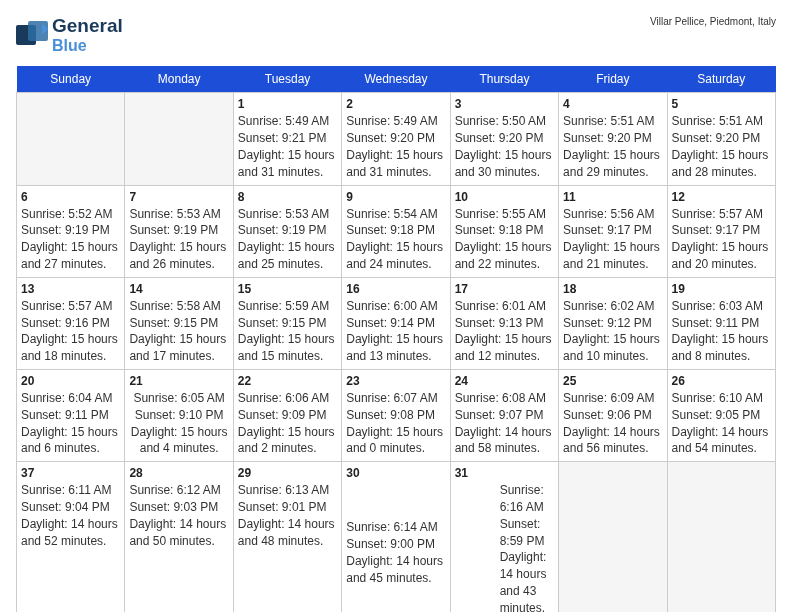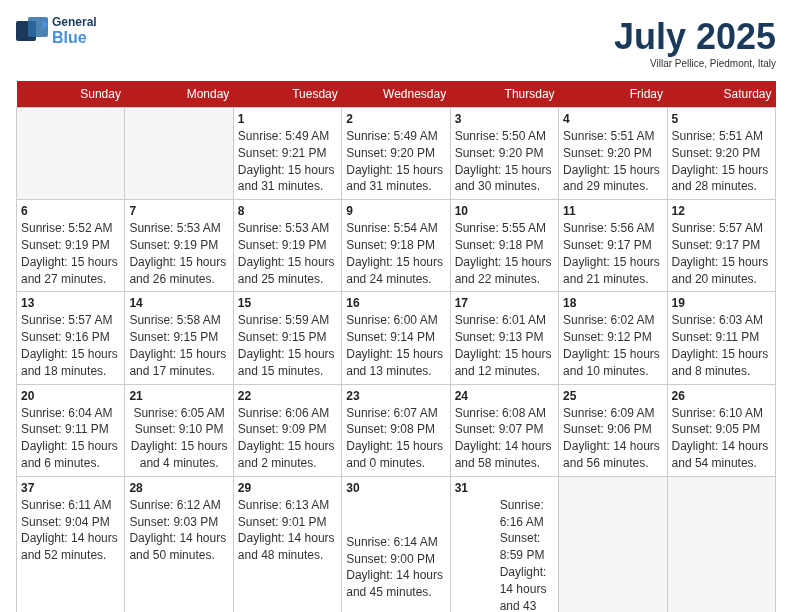--- a/index.html
+++ b/index.html
@@ -32,24 +32,24 @@
     .location {
       font-size: 10px;
       color: #333;
     }
     table {
       width: 100%;
       border-collapse: collapse;
       font-size: 11px;
     }
     th {
-      background-color: #b91c1c;
+      background-color: #1d4ed8;
       color: #fff;
       padding: 6px 4px;
-      text-align: right;
+      text-align: center;
       font-size: 12px;
       font-weight: normal;
     }
     td {
       border: 1px solid #ccc;
       vertical-align: top;
       padding: 4px 4px;
       width: calc(100% / 7);
       min-height: 80px;
       background: #fff;
@@ -78,27 +78,26 @@
 
 <div class="header">
   <div class="logo">
     <div style="display:flex;align-items:center;">
       <svg width="32" height="28" viewBox="0 0 32 28">
         <rect x="0" y="4" width="20" height="20" rx="2" fill="#1a3a5c"></rect>
         <rect x="12" y="0" width="20" height="20" rx="2" fill="#2e6da4" opacity="0.85"></rect>
         <polygon points="26,2 32,8 26,14" fill="#4a90d9"></polygon>
       </svg>
       <div style="margin-left:4px;">
-        <div style="font-size:12px;font-weight:bold;color:#1a3a5c;line-height:1.1;">General</div>
+        <div style="font-size:19px;font-weight:bold;color:#1a3a5c;line-height:1.1;">General</div>
         <div style="font-size:16px;font-weight:bold;color:#4a90d9;line-height:1.1;">Blue</div>
       </div>
     </div>
   </div>
   <div class="title-block">
-    <div class="month-title">July 2025</div>
     <div class="location">Villar Pellice, Piedmont, Italy</div>
   </div>
 </div>
 
 <table>
   <thead>
     <tr id="header-row">
         <th>Sunday</th>
         <th>Monday</th>
         <th>Tuesday</th>

